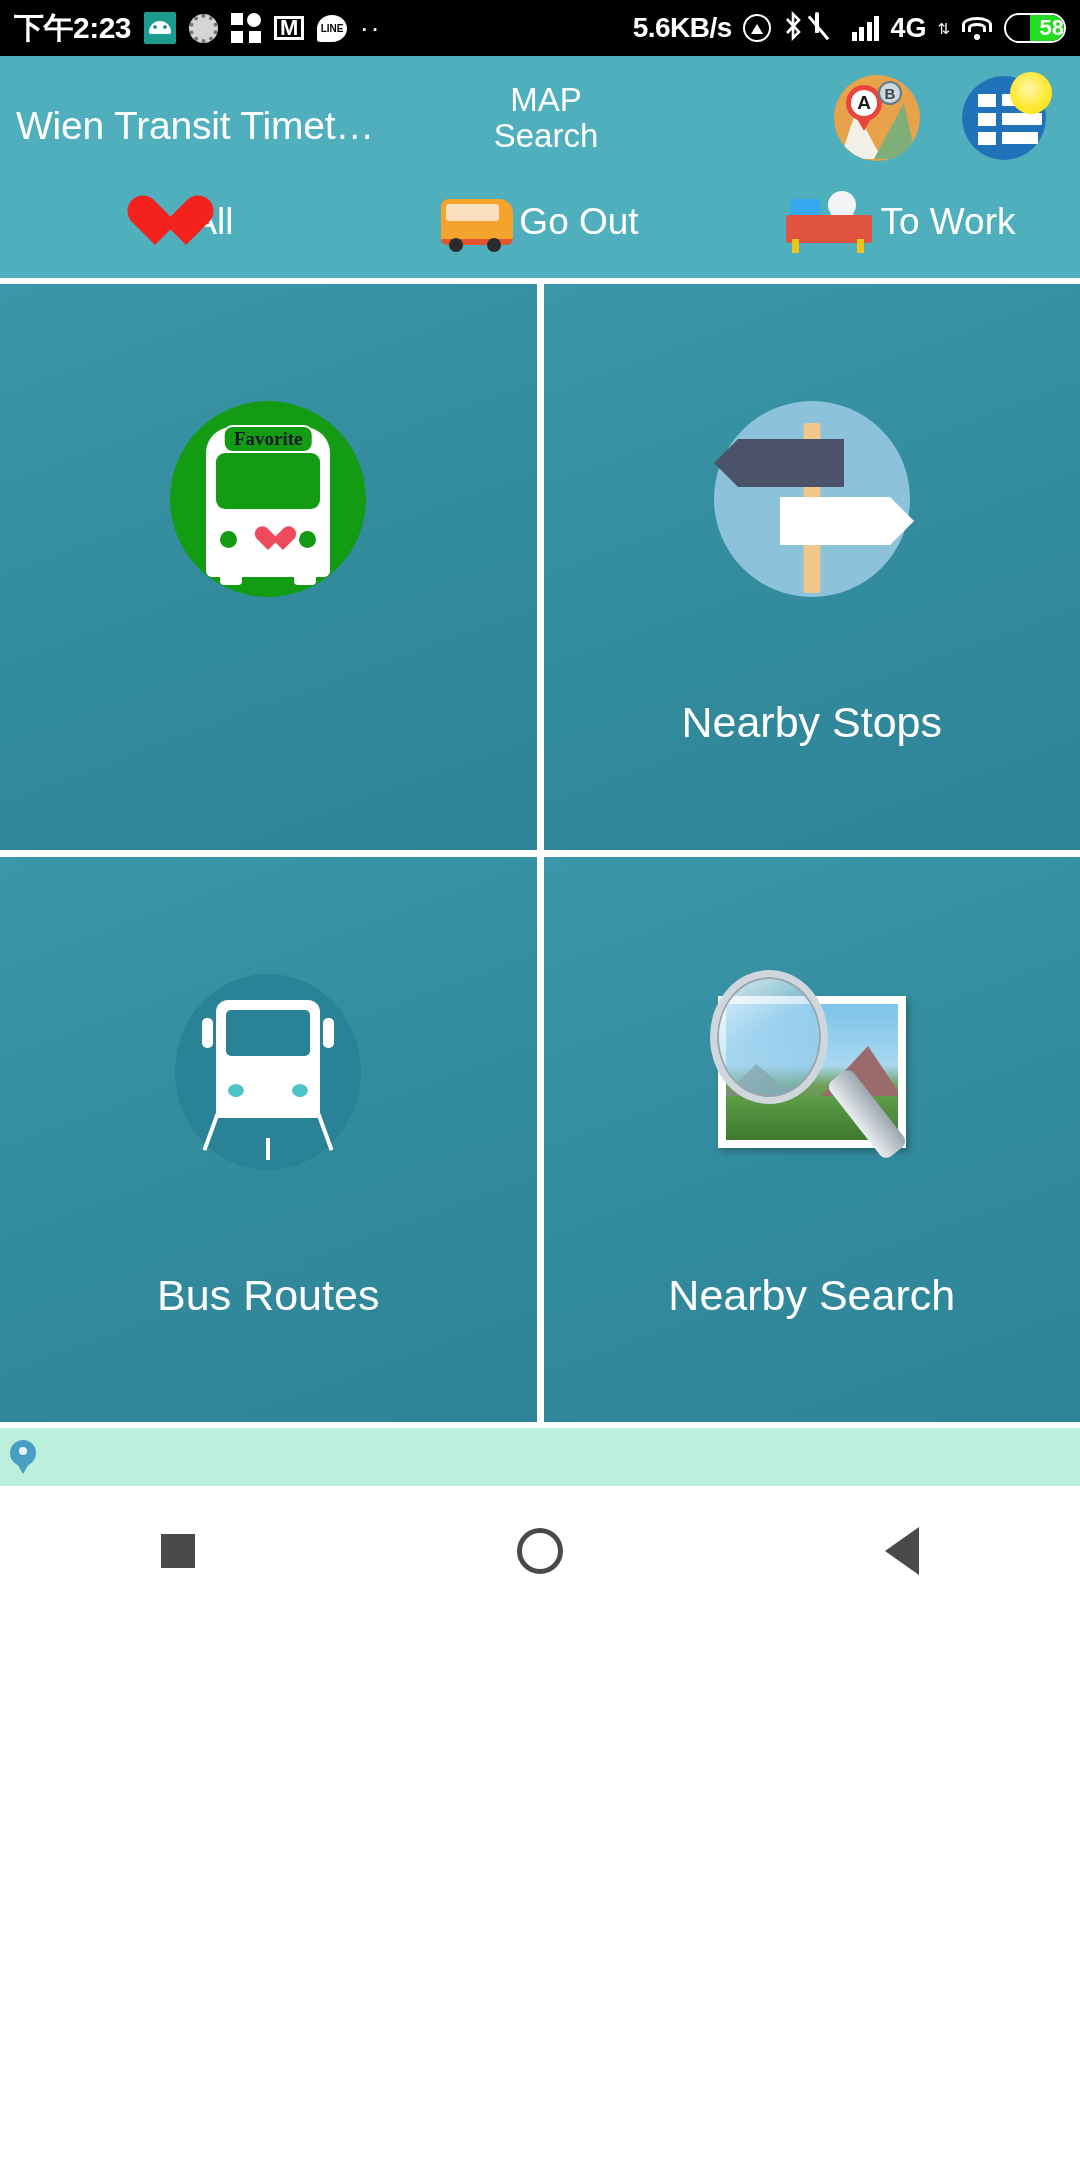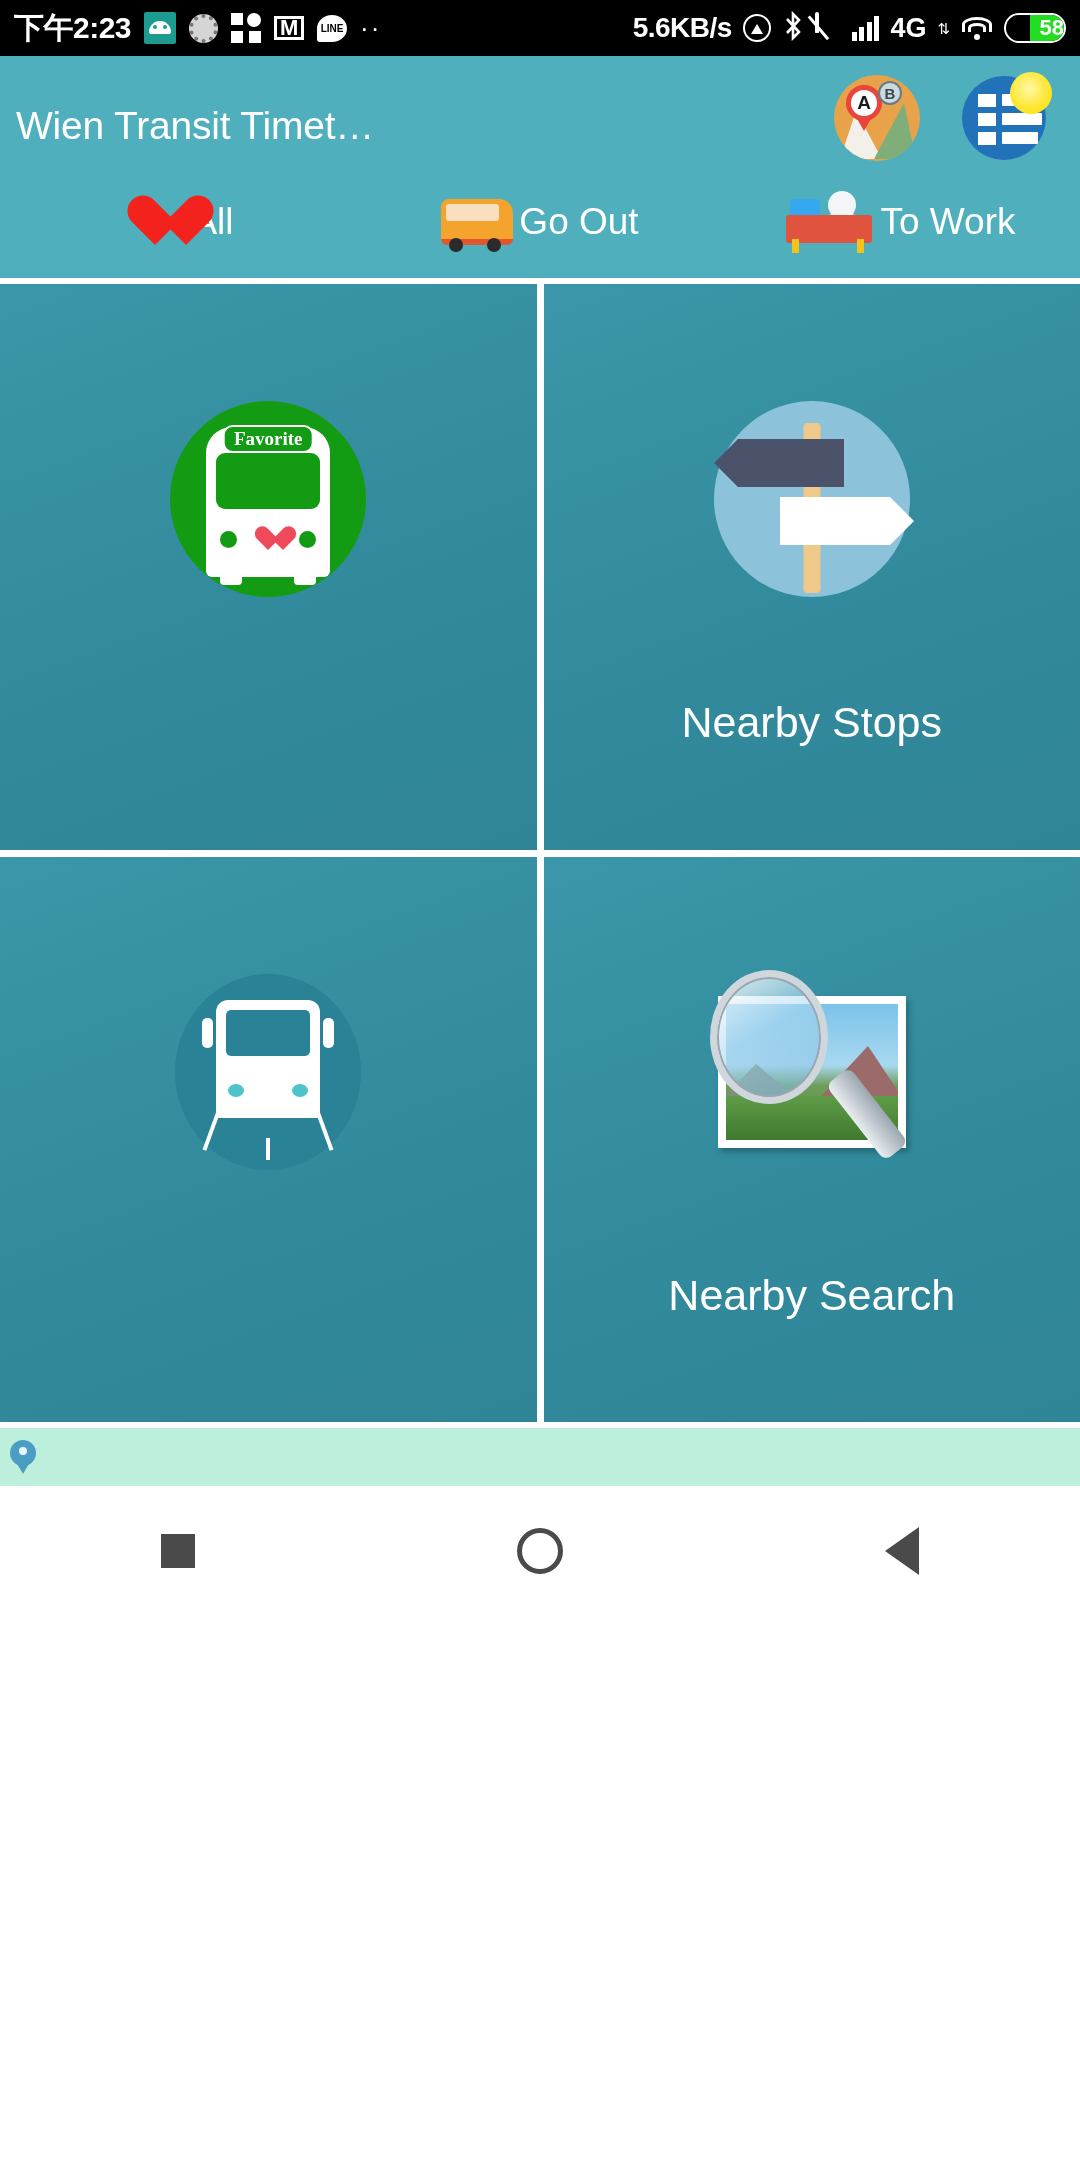--- a/index.html
+++ b/index.html
@@ -148,21 +148,21 @@
           position:relative; display:flex; flex-direction:column;
           align-items:center; justify-content:flex-start; }
   .cell .art { height:430px; display:flex; align-items:center; justify-content:center; width:100%; }
   .cell .caption { color:#ffffff; font-size:43px; font-weight:400; margin-top:-16px; }
 
   
   .fav-circle { width:196px; height:196px; border-radius:50%; background:#139c13; position:relative; }
   .fav-bus { position:absolute; left:50%; top:26px; transform:translateX(-50%);
              width:124px; height:150px; background:#ffffff; border-radius:26px 26px 6px 6px; }
   .fav-sign { position:absolute; left:50%; top:-2px; transform:translateX(-50%);
-              background:#139c13; color:#ffffff; font-family:"Liberation Serif", serif;
+              background:#139c13; color:#0f172a; font-family:"Liberation Serif", serif;
               font-weight:700; font-size:19px; padding:1px 9px; border-radius:10px;
               border:2px solid #fff; white-space:nowrap; }
   .fav-windshield { position:absolute; left:10px; top:26px; right:10px; height:56px;
                     background:#139c13; border-radius:9px; }
   .fav-eye { position:absolute; top:104px; width:17px;height:17px;border-radius:50%;background:#139c13; }
   .fav-eye.l { left:14px; } .fav-eye.r { right:14px; }
   .fav-heart { position:absolute; left:50%; top:100px; transform:translateX(-50%);
                width:30px;height:27px; }
   .fav-heart::before,.fav-heart::after{content:"";position:absolute;top:0;width:15px;height:23px;
     background:#ef4a5c;border-radius:15px 15px 0 0;}
@@ -281,20 +281,24 @@
       <span class="battery">
         <span class="fill"></span>
         <span class="num">58</span>
       </span>
     </div>
   </div>
 
   <div class="appbar">
     <div class="appbar-top">
       <div class="app-title">Wien Transit Timet…</div>
+      <div class="map-search">
+        <div>MAP</div>
+        <div>Search</div>
+      </div>
       <div class="appbar-icons">
         <span class="icon-maproute">
           <span class="mr-white"></span>
           <span class="mr-green"></span>
           <span class="mr-pinA"></span>
           <span class="mr-pinB">B</span>
         </span>
         <span class="icon-list">
           <span class="sq" style="left:16px; top:18px;"></span>
           <span class="bar" style="left:40px; top:18px; width:36px;"></span>
@@ -374,20 +378,21 @@
               <div class="route-mirror r"></div>
             <div class="route-lamp l"></div>
               <div class="route-lamp r"></div>
           </div>
           <div class="road-line road-l"></div>
           <div class="road-line road-r"></div>
           <div class="road-line road-c1"></div>
           <div class="road-line road-c2"></div>
         </div>
       </div>
+      <div class="caption">Bus Routes</div>
     </div>
 
     <div class="cell">
       <div class="art">
         <div class="photo">
           <div class="scene">
             <span class="mtn"></span>
               <span class="mtn2"></span>
               <span class="grass"></span>
           </div>

